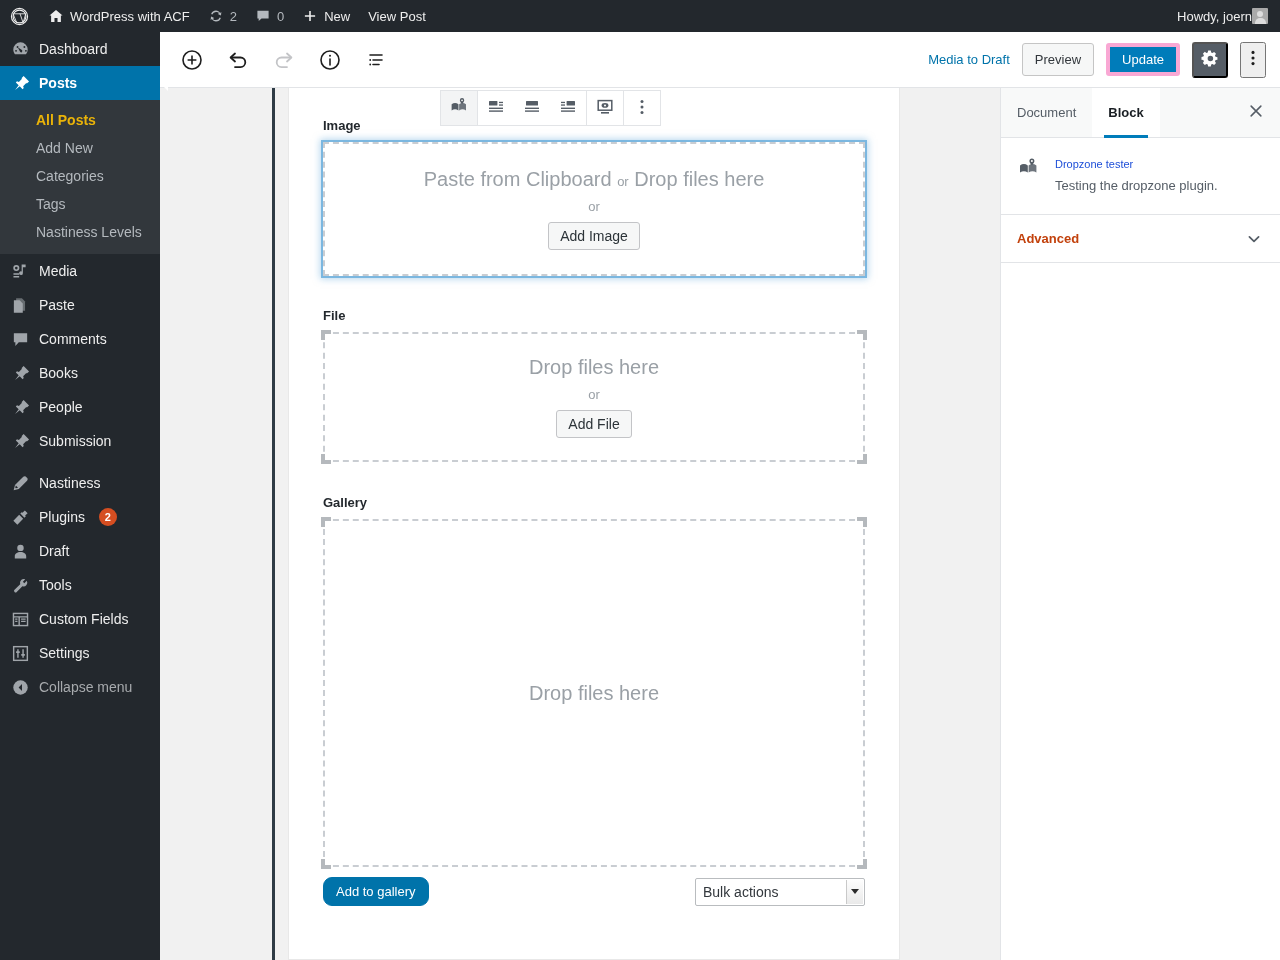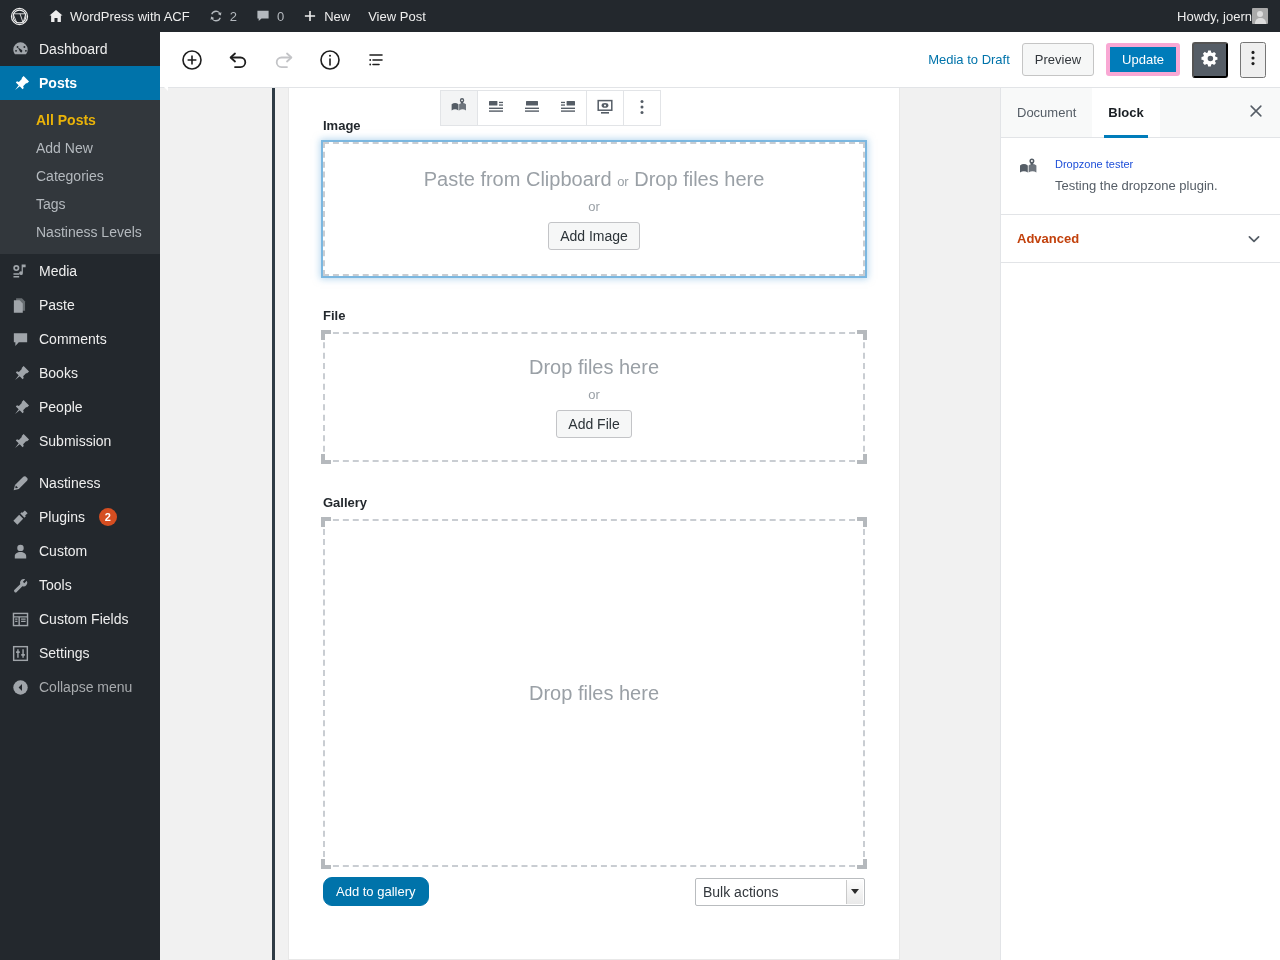--- a/index.html
+++ b/index.html
@@ -444,21 +444,21 @@
     <span class="badge">2</span>
   </div>
 
   <div class="menu-item">
     <span class="mico">
       <svg width="19" height="19" viewBox="0 0 20 20" fill="currentColor">
         <circle cx="10" cy="6.2" r="3.4"></circle>
         <path d="M10 10.6c-3.4 0-6 1.9-6 4.3v2.5h12v-2.5c0-2.4-2.6-4.3-6-4.3z"></path>
       </svg>
     </span>
-    <span class="mlabel">Custom</span>
+    <span class="mlabel">Draft</span>
   </div>
 
   <div class="menu-item">
     <span class="mico">
       <svg width="19" height="19" viewBox="0 0 20 20" fill="currentColor">
         <path d="M16.6 4.9 14 7.5l-1.5-1.5L15 3.4a4.1 4.1 0 0 0-5.3 5.2l-6 6a1.6 1.6 0 0 0 2.3 2.3l6-6a4.1 4.1 0 0 0 4.6-6z"></path>
       </svg>
     </span>
     <span class="mlabel">Tools</span>
   </div>

